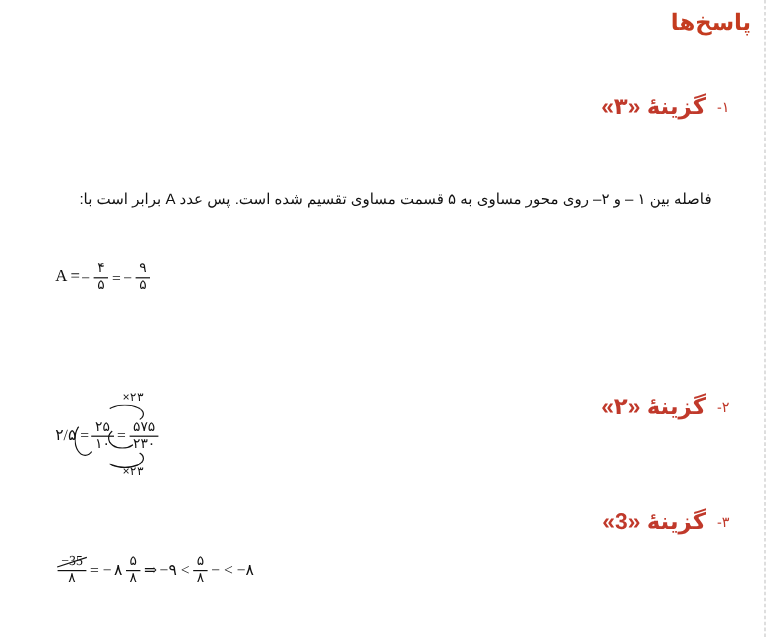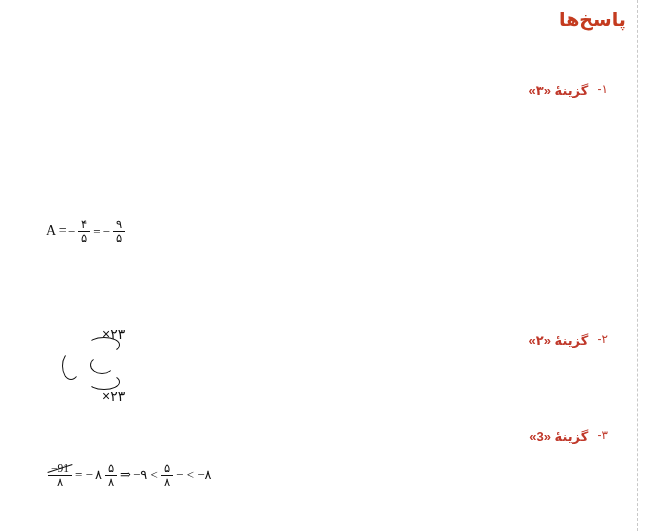--- a/index.html
+++ b/index.html
@@ -53,21 +53,21 @@
     white-space: nowrap;
   }
   .answer-heading .num {
     font-size: 12px;
     font-weight: normal;
     color: #c0392b;
     vertical-align: 2px;
     margin-left: 4px;
   }
   .answer-heading .opt {
-    font-size: 13px;
+    font-size: 19px;
   }
   .body-text {
     position: absolute;
     direction: rtl;
     font-size: 12.5px;
     color: #111;
     font-family: "Liberation Sans", "DejaVu Sans", sans-serif;
     white-space: nowrap;
   }
 
@@ -122,23 +122,23 @@
   }
   .mathblock2 .row {
     position: absolute;
     left: 0;
     top: 28px;
     font-size: 13px;
     white-space: nowrap;
   }
   .mul-label {
     position: absolute;
-    font-size: 14px;
-    color: #111;
-    font-family: Liberation Sans, sans-serif;
+    font-size: 10px;
+    color: #111;
+    font-family: Liberation Mono, monospace;
     letter-spacing: 0px;
   }
   .mul-top { left: 56px; top: 4px; }
   .mul-bot { left: 56px; top: 66px; }
 
   .arc {
     position: absolute;
     border: 1px solid #111;
     border-radius: 50%;
   }
@@ -207,41 +207,45 @@
 
   <div class="edge-rule"></div>
 
   <div class="doc-title">پاسخ‌ها</div>
 
   <div class="answer-heading" style="top:78px;">
     <span class="num">۱-</span>
     <span class="opt">گزینهٔ «۳»</span>
   </div>
 
+  <div class="body-text" style="top:158px; right:55px;">فاصله بین ۱ – و ۲– روی محور مساوی به ۵ قسمت مساوی تقسیم شده است. پس عدد A برابر است با:</div>
 
   <div class="math" style="left:18px; top:218px;">
     <span class="var-a">A =</span><span class="op">−</span><span class="frac"><span class="top">۴</span><span class="bot">۵</span></span><span class="op">=</span><span class="op">−</span><span class="frac"><span class="top">۹</span><span class="bot">۵</span></span>
   </div>
 
   <div class="answer-heading" style="top:284px;margin-top:44px;">
     <span class="num">۲-</span>
     <span class="opt">گزینهٔ «۲»</span>
   </div>
 
   <div class="mathblock2">
     <span class="mul-label mul-top">×۲۳</span>
     <span class="mul-label mul-bot">×۲۳</span>
     <span class="arc arc-top"></span>
     <span class="arc arc-bot"></span>
     <span class="arc arc-left"></span>
     <span class="arc arc-inner"></span>
+    <span class="row">
+      <span>۲/۵ =</span><span class="frac"><span class="top">۲۵</span><span class="bot">۱۰</span></span><span class="op">=</span><span class="frac"><span class="top">۵۷۵</span><span class="bot">۲۳۰</span></span>
+    </span>
   </div>
 
   <div class="answer-heading" style="top:424px;">
     <span class="num">۳-</span>
     <span class="opt">گزینهٔ «3»</span>
   </div>
 
   <div class="mathblock3">
-    <span class="frac"><span class="top strike">−91</span><span class="bot">۸</span></span><span class="op">= −</span><span class="op">۸</span><span class="frac"><span class="top">۵</span><span class="bot">۸</span></span><span class="op">⇒</span><span class="op">−۹ &lt;</span><span class="frac"><span class="top">۵</span><span class="bot">۸</span></span><span class="op">− &lt; −۸</span>
+    <span class="frac"><span class="top strike">−35</span><span class="bot">۸</span></span><span class="op">= −</span><span class="op">۸</span><span class="frac"><span class="top">۵</span><span class="bot">۸</span></span><span class="op">⇒</span><span class="op">−۹ &lt;</span><span class="frac"><span class="top">۵</span><span class="bot">۸</span></span><span class="op">− &lt; −۸</span>
   </div>
 
 </div>
 
 </body></html>

